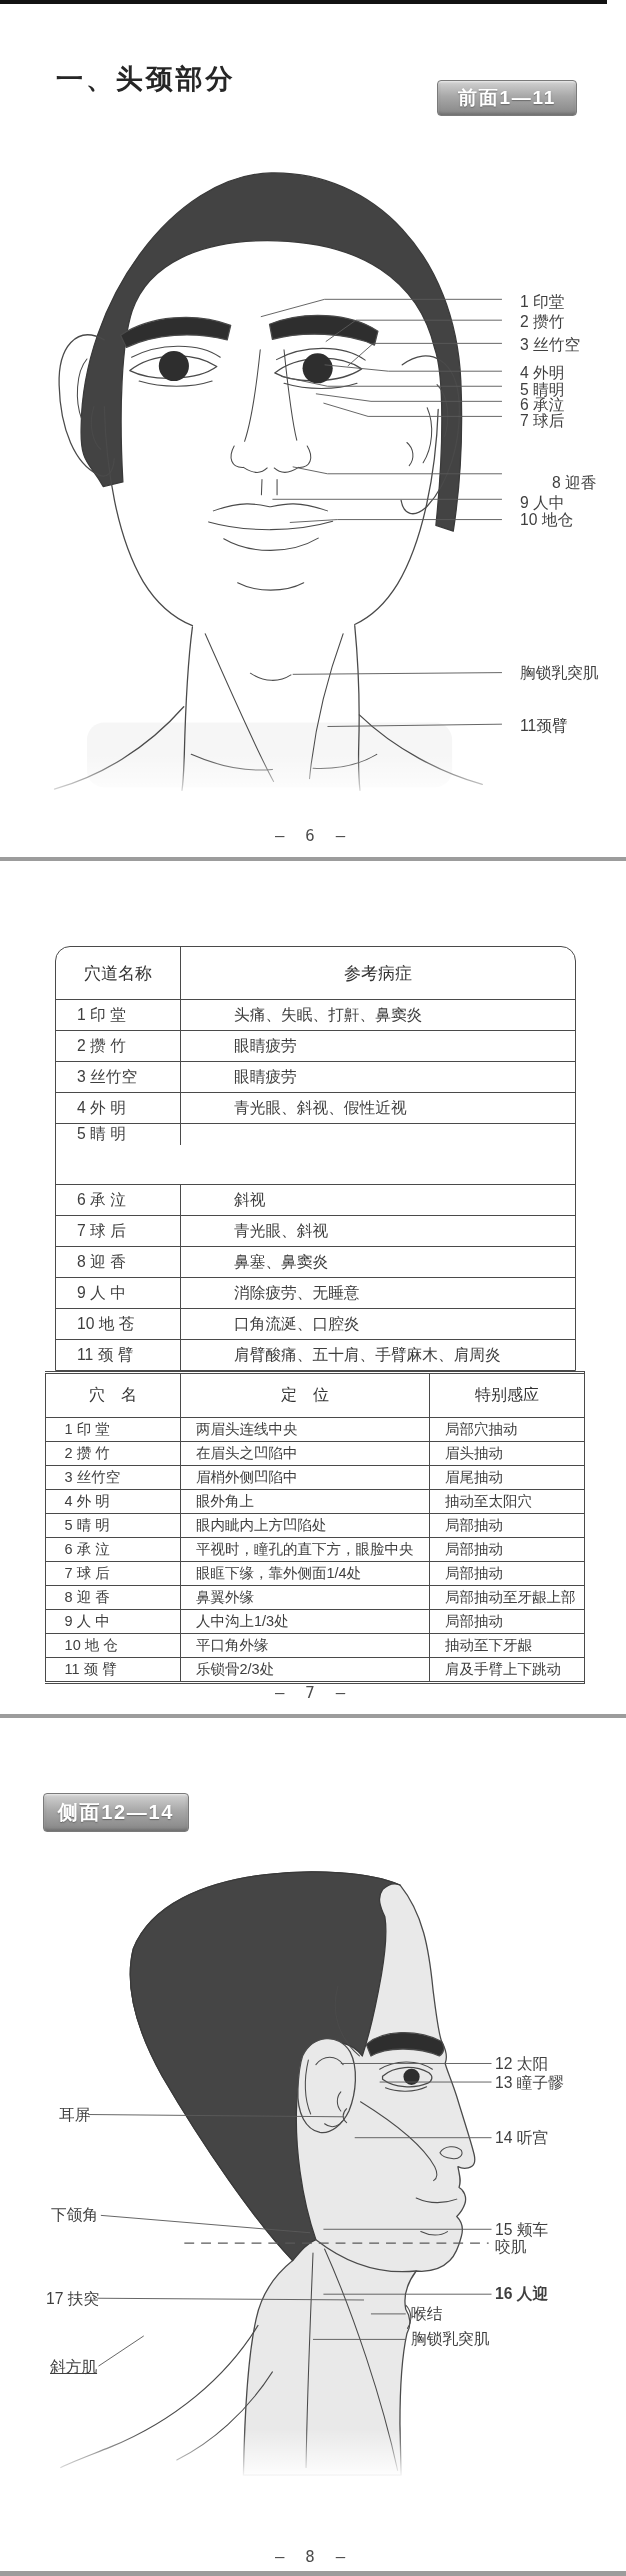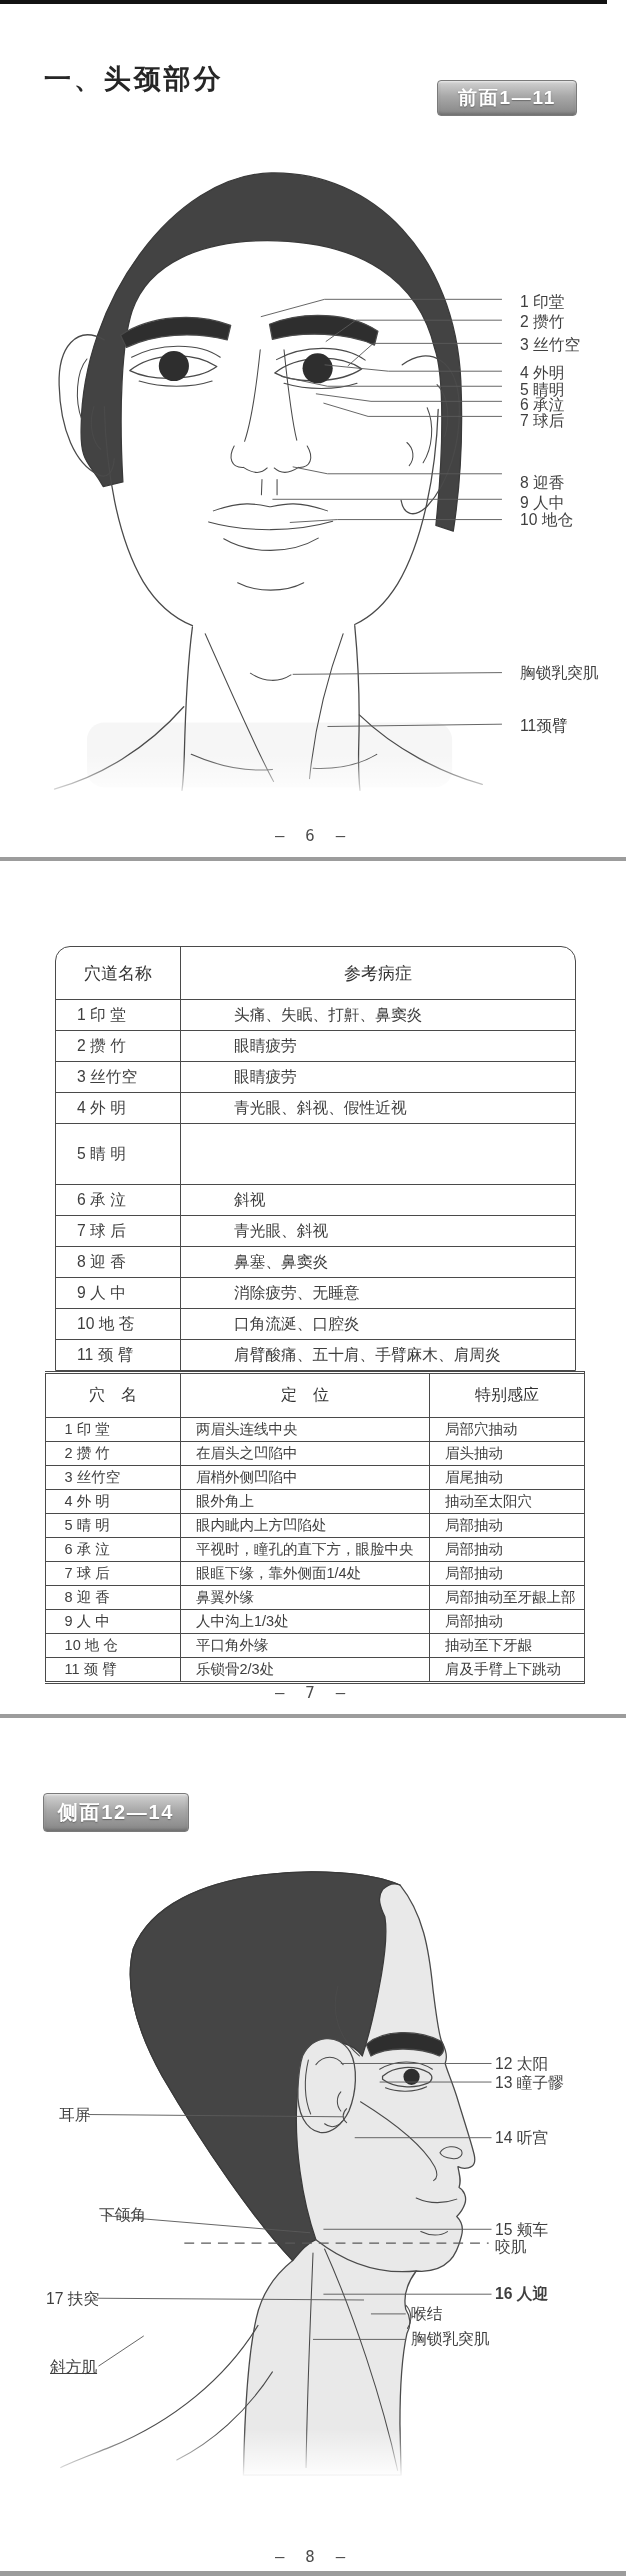--- a/index.html
+++ b/index.html
@@ -32,42 +32,42 @@
   .t1{left:55px;top:946px;width:519px;border:1.2px solid #4a4a4a;border-radius:15px 15px 0 0;overflow:hidden;}
   .t2{left:45px;top:1371px;width:538px;border-left:1.2px solid #4a4a4a;border-right:1.2px solid #4a4a4a;
       border-top:3.5px double #4a4a4a;border-bottom:3.5px double #4a4a4a;}
   .trow{display:flex;border-top:1.2px solid #4a4a4a;align-items:stretch;}
   .trow.first{border-top:none;}
   .cell{display:flex;align-items:center;font-size:15.7px;color:#3e3e3e;}
   .t1 .c1{width:125px;border-right:1.2px solid #4a4a4a;padding-left:21px;box-sizing:border-box;flex:none;}
   .t1 .c2{flex:1;padding-left:53px;padding-right:9.3px;box-sizing:border-box;}
   .t1 .hrow{height:52px;}
   .t1 .r{height:30px;}
-  .t1 .rtall{height:60px;}
+  .t1 .rtall{height:60px;flex-direction:column;}
   .t1 .rtall .c2{padding-left:18.6px;line-height:1.7;font-size:15px;}
   .t1 .hcell{justify-content:center;padding:0;font-size:17px;color:#333;}
   .t1 .hrow .c1{padding-left:0;}
   .t2 .cell{font-size:14.5px;}
   .t2 .c1{width:135px;border-right:1.2px solid #4a4a4a;padding-left:18.6px;box-sizing:border-box;flex:none;}
   .t2 .c2{width:249px;border-right:1.2px solid #4a4a4a;padding-left:15px;box-sizing:border-box;flex:none;}
   .t2 .c3{flex:1;padding-left:15px;box-sizing:border-box;}
   .t2 .hrow{height:43px;}
   .t2 .r{height:23px;}
   .t2 .hcell{justify-content:center;padding-left:0;font-size:16px;color:#333;}
   svg{position:absolute;left:0;}
   .art{stroke:#4a4a4a;fill:none;stroke-width:2.2;stroke-linecap:round;stroke-linejoin:round;}
   .thin{stroke-width:1.8;}
   .lead{stroke:#5a5a5a;stroke-width:1.6;fill:none;}
 </style>
 </head>
 <body>
 
 <div class="abs top-strip"></div>
 
-<div class="abs section-title" style="left:44px;top:61px;">一、头颈部分</div>
+<div class="abs section-title" style="left:56px;top:61px;">一、头颈部分</div>
 
 <div class="abs badge" style="left:437px;top:64px;width:138px;height:34px;font-size:19px;">
   <span>前面1—11</span>
 </div>
 
 <svg style="top:157px;" width="626" height="644" viewBox="0 270 1080 1110">
 
   <rect x="150" y="1245" width="630" height="112" rx="30" fill="#efefef" opacity="0.55"></rect>
   <g class="art">
 
@@ -158,21 +158,21 @@
   <rect x="0" y="1300" width="1080" height="80" fill="url(#fadeA)"></rect>
 </svg>
 
 <div class="abs lbl flabel" style="top:293px;">1 印堂</div>
 <div class="abs lbl flabel" style="top:313px;">2 攒竹</div>
 <div class="abs lbl flabel" style="top:336px;">3 丝竹空</div>
 <div class="abs lbl flabel" style="top:364px;">4 外明</div>
 <div class="abs lbl flabel" style="top:381px;">5 睛明</div>
 <div class="abs lbl flabel" style="top:396px;">6 承泣</div>
 <div class="abs lbl flabel" style="top:412px;">7 球后</div>
-<div class="abs lbl flabel" style="top:474px;">8 迎香</div>
+<div class="abs lbl flabel" style="top:474px;margin-left:32px;">8 迎香</div>
 <div class="abs lbl flabel" style="top:494px;">9 人中</div>
 <div class="abs lbl flabel" style="top:511px;">10 地仓</div>
 <div class="abs lbl flabel" style="top:664px;">胸锁乳突肌</div>
 <div class="abs lbl flabel" style="top:717px;">11颈臂</div>
 
 <div class="abs pagenum" style="top:826px;">— 6 —</div>
 <div class="abs divider" style="top:857px;"></div>
 
 <div class="abs tbl t1">
   <div class="trow first hrow">
@@ -399,21 +399,21 @@
   <defs>
     <linearGradient id="fadeB" x1="0" y1="0" x2="0" y2="1">
       <stop offset="0" stop-color="#ffffff" stop-opacity="0"></stop>
       <stop offset="1" stop-color="#ffffff" stop-opacity="1"></stop>
     </linearGradient>
   </defs>
   <rect x="0" y="4190" width="1080" height="84" fill="url(#fadeB)"></rect>
 </svg>
 
 <div class="abs lbl" style="left:59px;top:2106px;">耳屏</div>
-<div class="abs lbl" style="left:51px;top:2206px;margin-left:48px;">下颌角</div>
+<div class="abs lbl" style="left:51px;top:2206px;">下颌角</div>
 <div class="abs lbl" style="left:46px;top:2290px;">17 扶突</div>
 <div class="abs lbl" style="left:50px;top:2358px;text-decoration:underline;">斜方肌</div>
 
 <div class="abs lbl" style="left:495px;top:2055px;">12 太阳</div>
 <div class="abs lbl" style="left:495px;top:2074px;">13 瞳子髎</div>
 <div class="abs lbl" style="left:495px;top:2129px;">14 听宫</div>
 <div class="abs lbl" style="left:495px;top:2221px;">15 颊车</div>
 <div class="abs lbl" style="left:495px;top:2238px;">咬肌</div>
 <div class="abs lbl" style="left:495px;top:2285px;font-weight:bold;">16 人迎</div>
 <div class="abs lbl" style="left:411px;top:2305px;">喉结</div>

